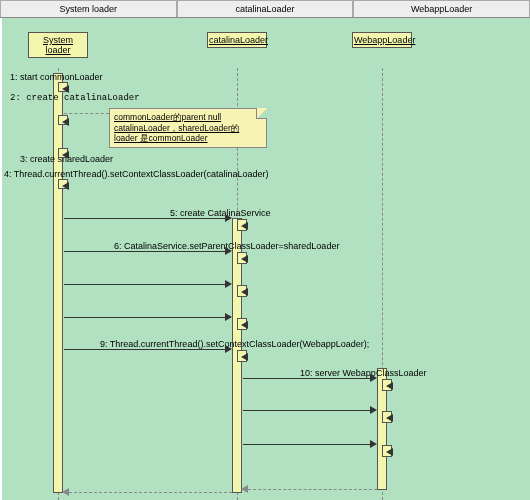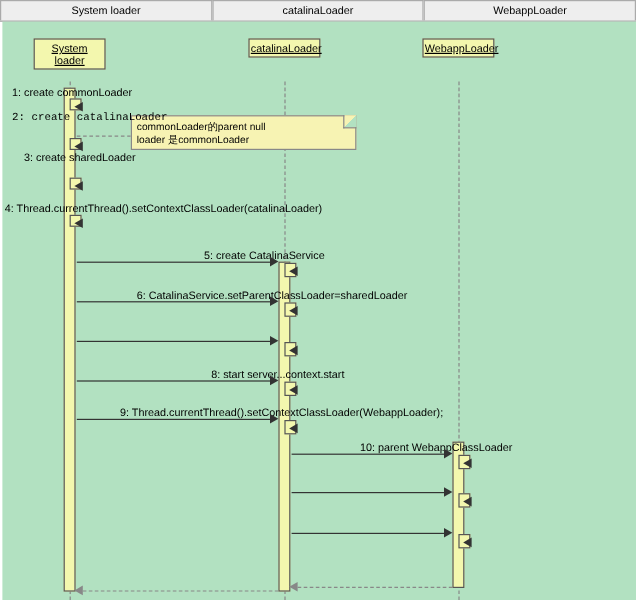--- a/index.html
+++ b/index.html
@@ -37,34 +37,35 @@
 
   <div class="lifeline" style="left:56px;"></div>
   <div class="lifeline" style="left:235px;"></div>
   <div class="lifeline" style="left:380px;"></div>
 
   <div class="activation" style="left:51px; top:55px; height:420px;"></div>
   <div class="activation" style="left:230px; top:200px; height:275px;"></div>
   <div class="activation" style="left:375px; top:350px; height:122px;"></div>
 
   <div class="arrow-line dashed" style="left:62px; top:95px; width:45px;"></div>
-  <div class="note" style="left:107px; top:78px; width:188px;">
+  <div class="note" style="left:107px; top:90px; width:158px;text-decoration:underline;">
     <div>commonLoader的parent null</div>
+    <div>catalinaLoader，sharedLoader的</div>
     <div>loader 是commonLoader</div>
   </div>
 
-  <div class="msg" style="left:8px; top:54px;">1: create commonLoader</div>
+  <div class="msg" style="left:8px; top:54px;">1: start commonLoader</div>
   <div class="activation" style="left:56px; top:64px; height:10px;"></div>
   <div class="arrow-head arrow-left" style="left:60px; top:67px;"></div>
 
   <div class="msg" style="left:8px; top:75px;font-family:Liberation Mono, monospace;">2: create catalinaLoader</div>
   <div class="activation" style="left:56px; top:97px; height:10px;"></div>
   <div class="arrow-head arrow-left" style="left:60px; top:100px;"></div>
 
-  <div class="msg" style="left:18px; top:108px;">3: create sharedLoader</div>
+  <div class="msg" style="left:18px; top:136px;">3: create sharedLoader</div>
   <div class="activation" style="left:56px; top:130px; height:10px;"></div>
   <div class="arrow-head arrow-left" style="left:60px; top:133px;"></div>
 
   <div class="msg" style="left:2px; top:151px;">4: Thread.currentThread().setContextClassLoader(catalinaLoader)</div>
   <div class="activation" style="left:56px; top:161px; height:10px;"></div>
   <div class="arrow-head arrow-left" style="left:60px; top:164px;"></div>
 
   <div class="msg" style="left:168px; top:190px;">5: create CatalinaService</div>
   <div class="arrow-line" style="left:62px; top:200px; width:166px;"></div>
   <div class="arrow-head arrow-right" style="left:223px; top:196px;"></div>
@@ -75,33 +76,32 @@
   <div class="arrow-line" style="left:62px; top:233px; width:166px;"></div>
   <div class="arrow-head arrow-right" style="left:223px; top:229px;"></div>
   <div class="activation" style="left:235px; top:234px; height:12px;"></div>
   <div class="arrow-head arrow-left" style="left:239px; top:237px;"></div>
 
   <div class="arrow-line" style="left:62px; top:266px; width:166px;"></div>
   <div class="arrow-head arrow-right" style="left:223px; top:262px;"></div>
   <div class="activation" style="left:235px; top:267px; height:12px;"></div>
   <div class="arrow-head arrow-left" style="left:239px; top:270px;"></div>
 
-  <div class="msg" style="left:174px; top:289px;">8: start server...context.start</div>
   <div class="arrow-line" style="left:62px; top:299px; width:166px;"></div>
   <div class="arrow-head arrow-right" style="left:223px; top:295px;"></div>
   <div class="activation" style="left:235px; top:300px; height:12px;"></div>
   <div class="arrow-head arrow-left" style="left:239px; top:303px;"></div>
 
   <div class="msg" style="left:98px; top:321px;">9: Thread.currentThread().setContextClassLoader(WebappLoader);</div>
   <div class="arrow-line" style="left:62px; top:331px; width:166px;"></div>
   <div class="arrow-head arrow-right" style="left:223px; top:327px;"></div>
   <div class="activation" style="left:235px; top:332px; height:12px;"></div>
   <div class="arrow-head arrow-left" style="left:239px; top:335px;"></div>
 
-  <div class="msg" style="left:298px; top:350px;">10: parent WebappClassLoader</div>
+  <div class="msg" style="left:298px; top:350px;">10: server WebappClassLoader</div>
   <div class="arrow-line" style="left:241px; top:360px; width:132px;"></div>
   <div class="arrow-head arrow-right" style="left:368px; top:356px;"></div>
   <div class="activation" style="left:380px; top:361px; height:12px;"></div>
   <div class="arrow-head arrow-left" style="left:384px; top:364px;"></div>
 
   <div class="arrow-line" style="left:241px; top:392px; width:132px;"></div>
   <div class="arrow-head arrow-right" style="left:368px; top:388px;"></div>
   <div class="activation" style="left:380px; top:393px; height:12px;"></div>
   <div class="arrow-head arrow-left" style="left:384px; top:396px;"></div>
 

